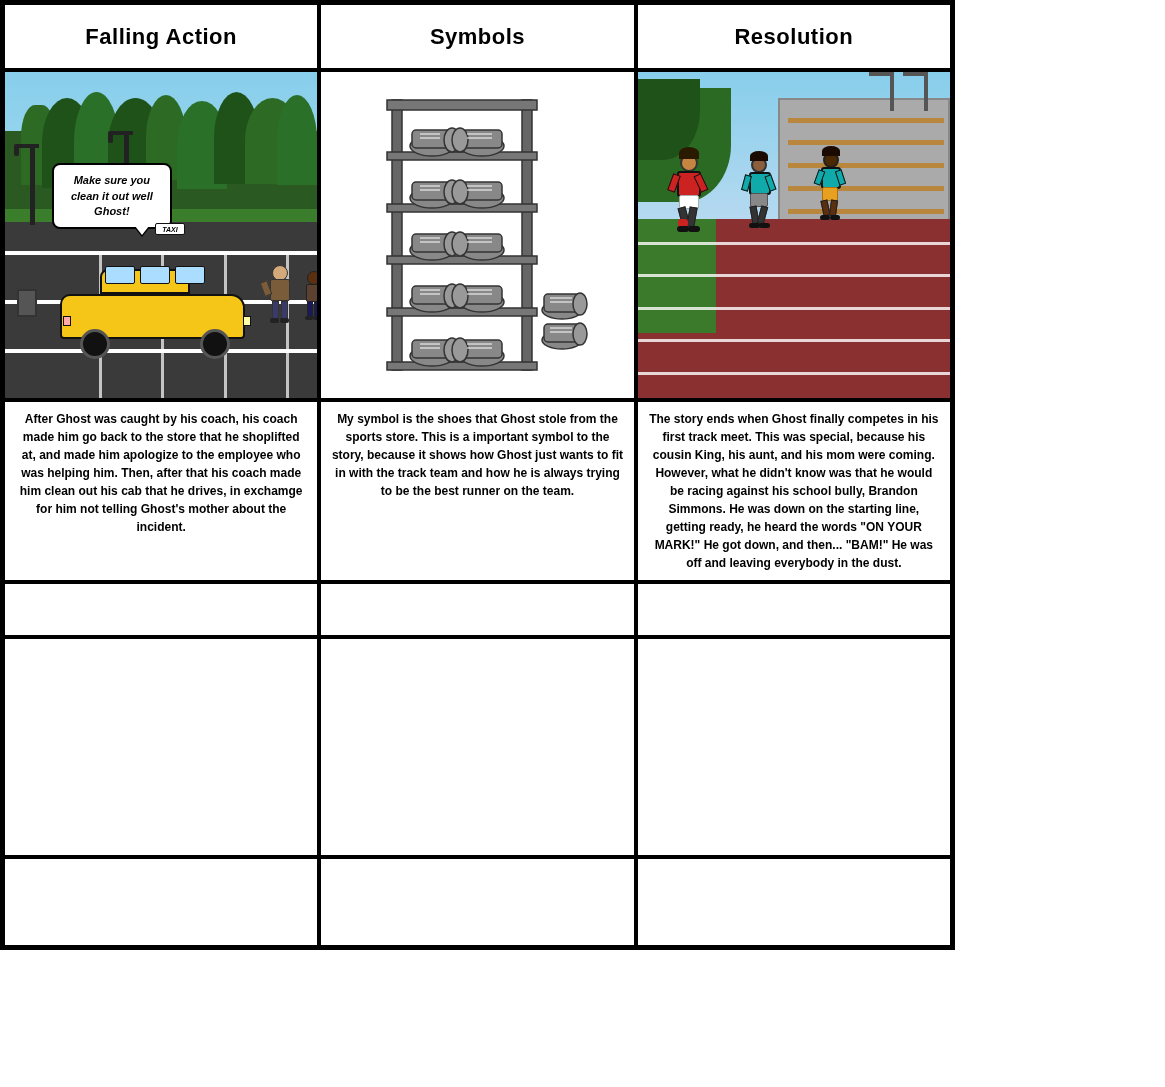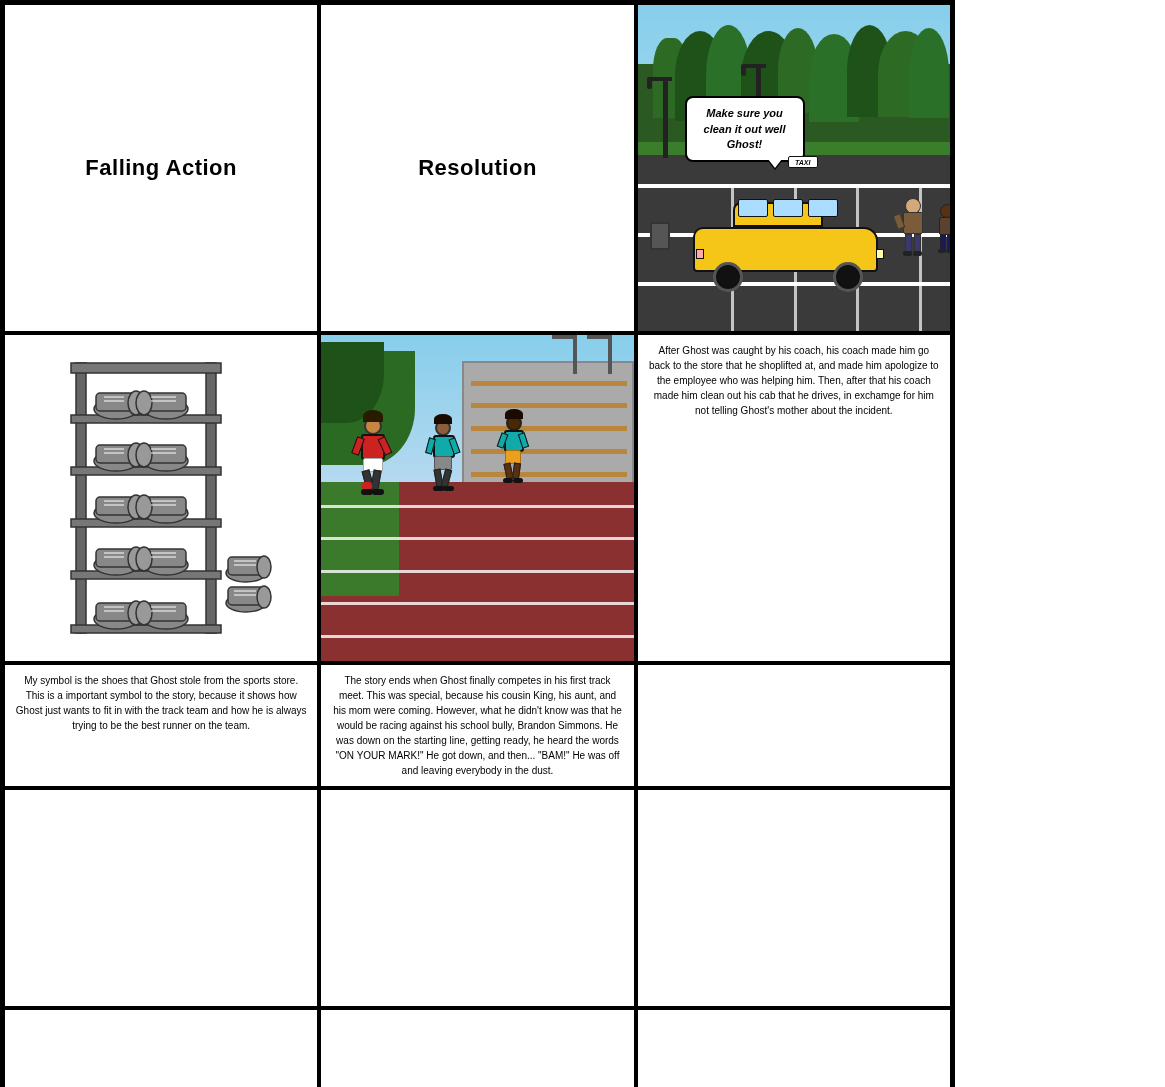--- a/index.html
+++ b/index.html
@@ -32,22 +32,22 @@
       border: 2px solid #000;
       height: 330px;
       overflow: hidden;
       position: relative;
       background: #fff;
       font-style: italic;
     }
     .text-cell {
       border: 2px solid #000;
       padding: 8px 10px;
-      font-size: 10px;
-      font-weight: 400;
+      font-size: 12px;
+      font-weight: 700;
       line-height: 1.5;
       min-height: 120px;
       text-align: center;
       display: flex;
       align-items: flex-start;
       justify-content: flex-end;
     }
     .empty-small {
       border: 2px solid #000;
       min-height: 55px;
@@ -126,20 +126,23 @@
       text-align: center;
     }
   </style>
 </head>
 <body>
 
 <div class="grid-container">
 
   <div class="header-cell">
     <span>Falling Action</span>
+  </div>
+  <div class="header-cell">
+    <span>Symbols</span>
   </div>
   <div class="header-cell">
     <span>Resolution</span>
   </div>
 
   <div class="image-cell">
 
     <div class="scene-fa">
       <div class="fa-sky"></div>
 

